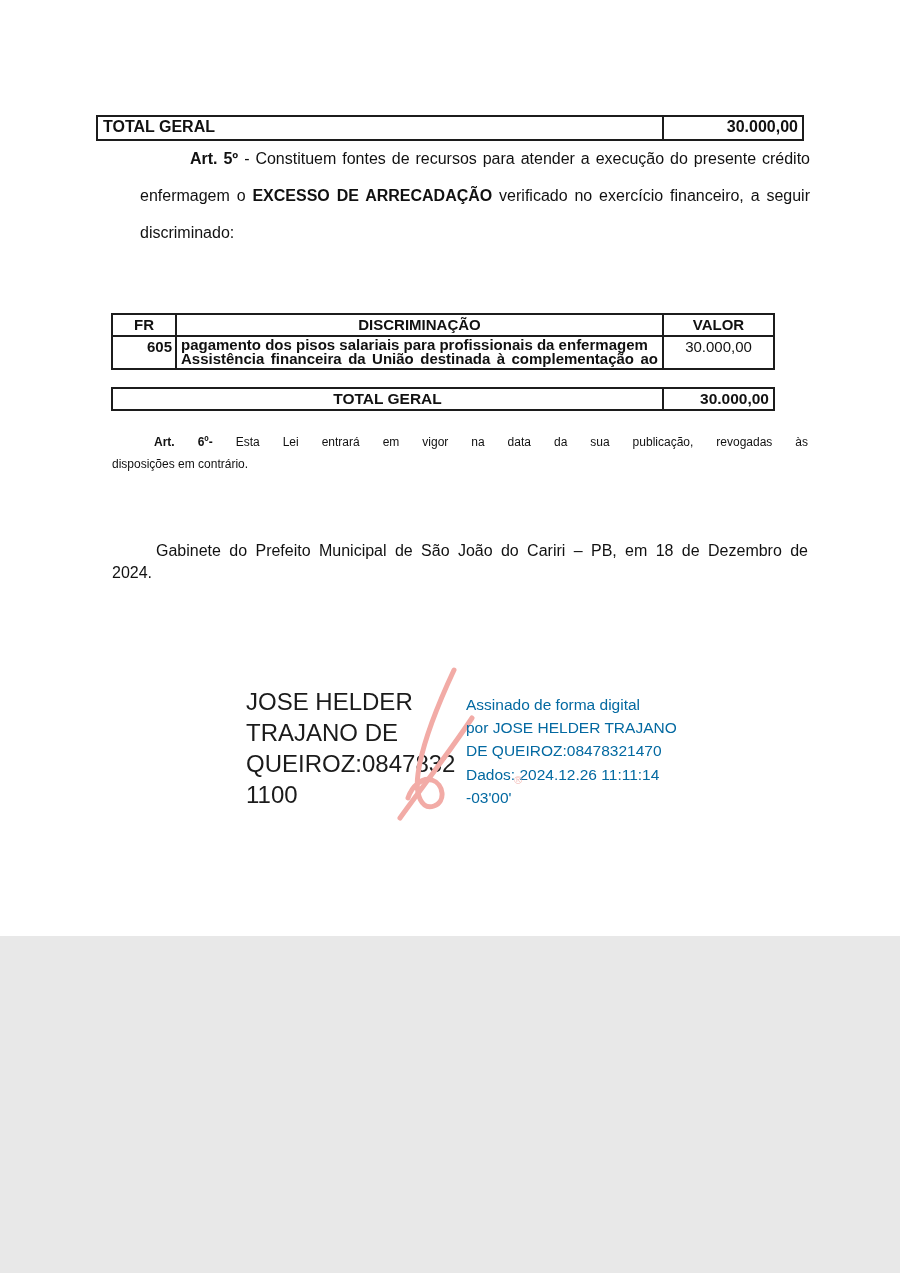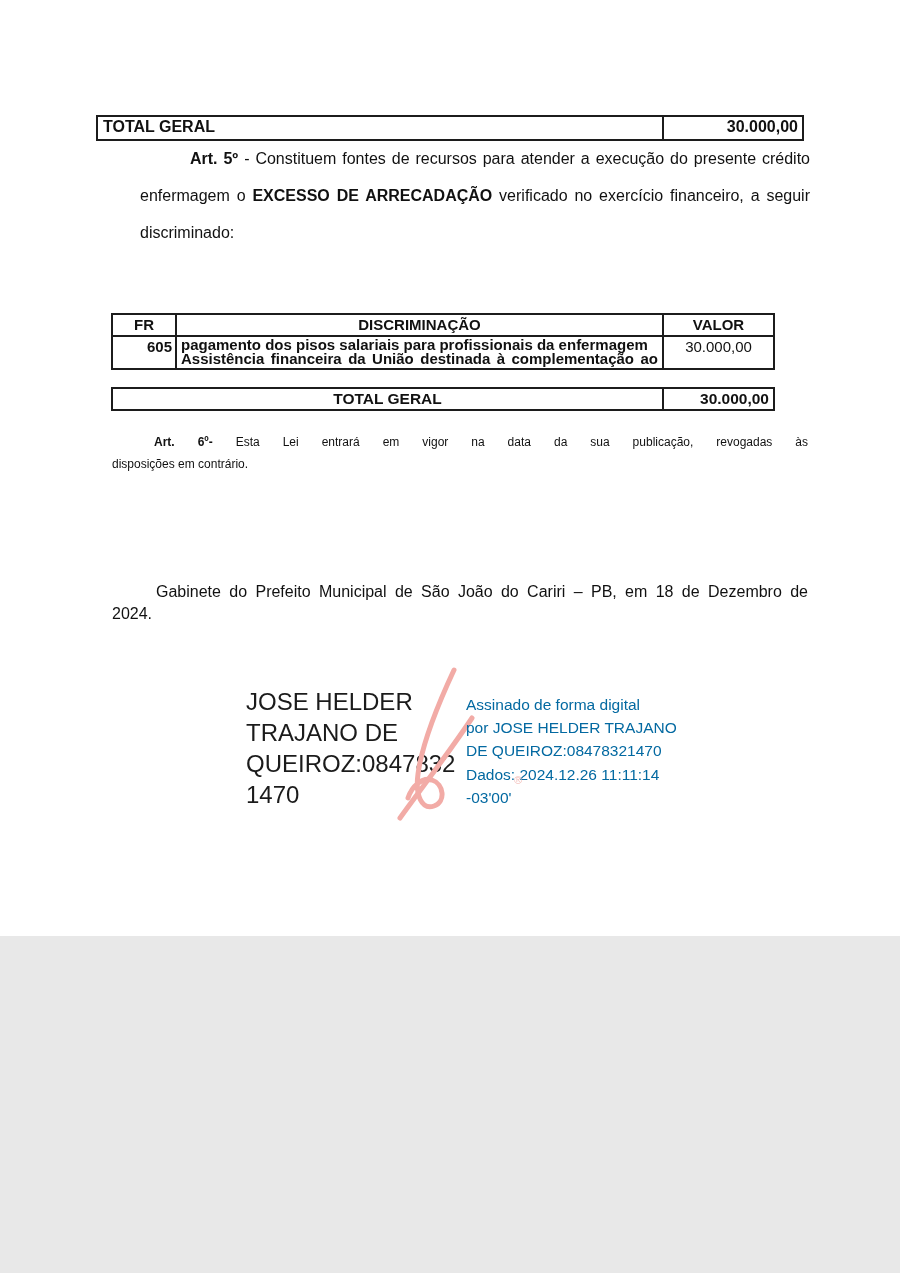--- a/index.html
+++ b/index.html
@@ -55,21 +55,21 @@
   .tbl3 .cell{background:#fff;font-size:15.5px;font-weight:700;line-height:19px;}
   .tbl3 .lbl{text-align:center;}
   .tbl3 .val{text-align:right;padding-right:4px;}
 
   
   .art6{left:112px;top:431px;width:696px;font-size:12px;}
   .art6 .pline{line-height:22px;}
   .art6 .indent{text-indent:42px;}
 
   
-  .gab{left:112px;top:581px;width:696px;font-size:16px;}
+  .gab{left:112px;top:540px;width:696px;font-size:16px;}
   .gab .pline{line-height:22px;}
   .gab .indent{text-indent:44px;}
 
   
   .sig-name{left:246px;top:686px;width:240px;font-size:24px;line-height:31px;color:#1b1b1b;letter-spacing:0;}
   .sig-details{left:466px;top:693px;width:218px;font-size:15.5px;line-height:23.2px;color:#0369a1;}
   .sig-swirl{left:396px;top:666px;width:84px;height:158px;}
   .sig-reg{left:514px;top:774px;font-size:11px;color:#f3bdb8;}
 </style>
 </head>
@@ -113,21 +113,21 @@
 
   <div class="abs gab">
     <div class="pline j indent">Gabinete do Prefeito Municipal de São João do Cariri – PB, em 18 de Dezembro de</div>
     <div class="pline">2024.</div>
   </div>
 
   <div class="abs sig-name">
     <div>JOSE HELDER</div>
     <div>TRAJANO DE</div>
     <div>QUEIROZ:0847832</div>
-    <div>1470</div>
+    <div>1100</div>
   </div>
 
   <svg class="abs sig-swirl" viewBox="0 0 84 158" fill="none" xmlns="http://www.w3.org/2000/svg">
     <path d="M 58 4 C 44 34 26 78 22 108 C 19 130 26 144 38 140 C 50 136 48 118 36 114 C 26 111 16 120 12 132" stroke="#f2aba6" stroke-width="5" stroke-linecap="round"></path>
     <path d="M 4 152 C 24 124 52 88 76 52" stroke="#f2aba6" stroke-width="5" stroke-linecap="round"></path>
   </svg>
 
   <div class="abs sig-details">
     <div>Assinado de forma digital</div>
     <div>por JOSE HELDER TRAJANO</div>

